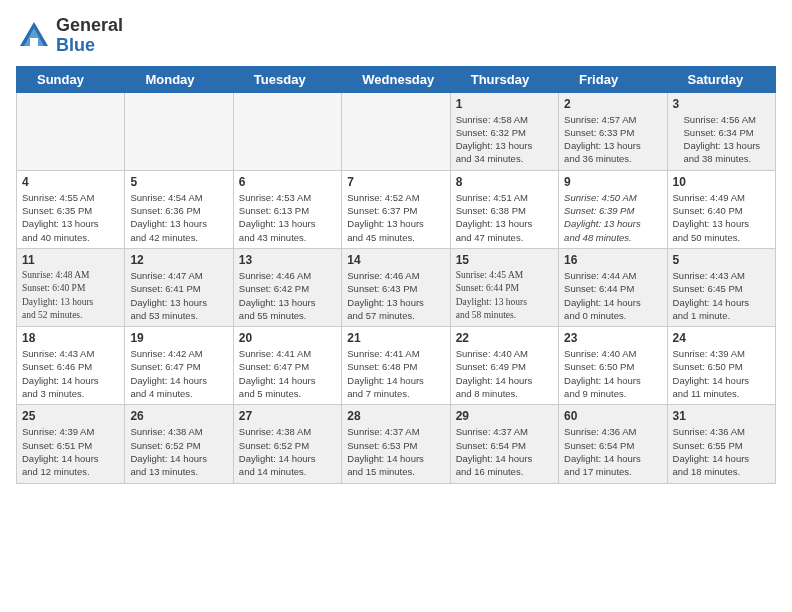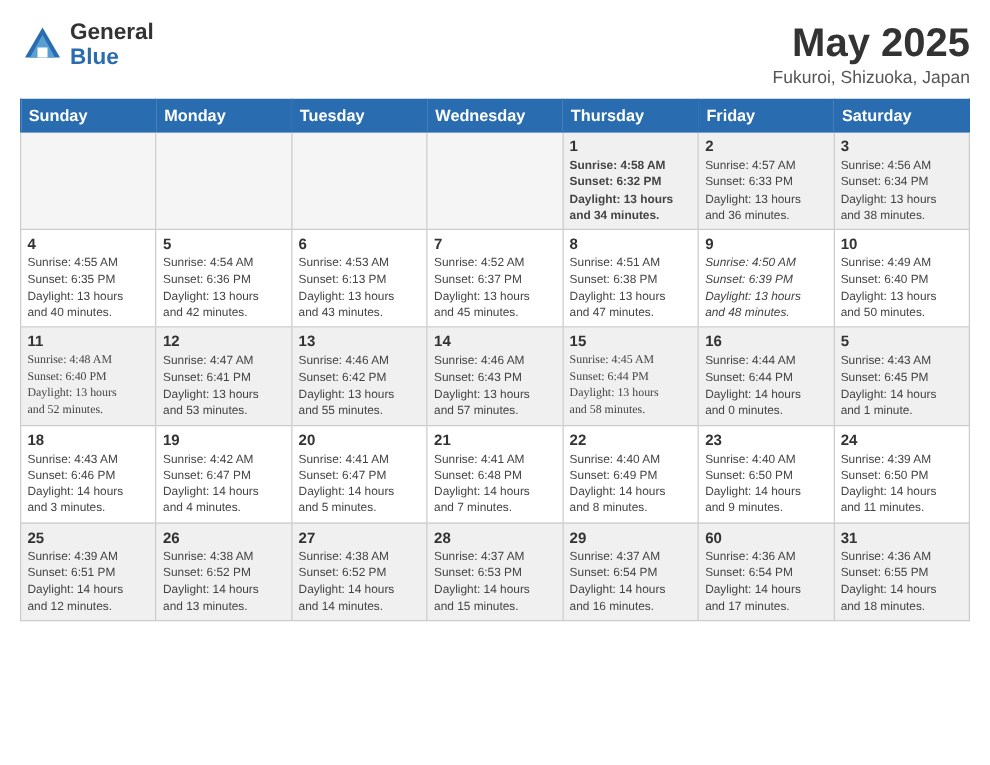--- a/index.html
+++ b/index.html
@@ -63,21 +63,21 @@
       flex: 1;
       border: 1px solid #ccc;
       border-collapse: collapse;
       width: 100%;
       table-layout: fixed;
     }
     .calendar th {
       background: #2a6cb0;
       color: #fff;
       text-align: left;
-      padding: 5px 6px;
+      padding: 5px 20px;
       font-size: 13px;
       border: 1px solid #2a6cb0;
     }
     .calendar td {
       border: 1px solid #ccc;
       vertical-align: top;
       padding: 4px 5px;
       font-size: 9.5px;
       color: #333;
       background: #fff;
@@ -109,24 +109,20 @@
       <svg class="logo-icon" viewBox="0 0 36 36">
         <polygon points="18,4 32,28 4,28" fill="#2a6cb0"></polygon>
         <polygon points="18,10 28,28 8,28" fill="#5a9fd4"></polygon>
         <rect x="14" y="20" width="8" height="8" fill="#fff"></rect>
       </svg>
       <div class="logo-text">
         <span class="logo-general">General</span>
         <span class="logo-blue">Blue</span>
       </div>
     </div>
-    <div class="title-block">
-      <div class="main-title">May 2025</div>
-      <div class="subtitle">Fukuroi, Shizuoka, Japan</div>
-    </div>
   </div>
 
   <table class="calendar">
     <thead>
       <tr>
       <th>Sunday</th>
           <th>Monday</th>
           <th>Tuesday</th>
           <th>Wednesday</th>
           <th>Thursday</th>
@@ -135,35 +131,35 @@
         </tr>
     </thead>
     <tbody id="calendar-body">
     <tr>
           <td class="empty"></td>
           <td class="empty"></td>
           <td class="empty"></td>
           <td class="empty"></td>
           <td class="alt-row">
             <span class="day-num">1</span>
-            <div class="day-info" style="white-space: pre-line; font-weight: bold;">Sunrise: 4:58 AM
+            <div class="day-info" style="white-space: pre-line;">Sunrise: 4:58 AM
 Sunset: 6:32 PM
 Daylight: 13 hours
 and 34 minutes.</div>
           </td>
           <td class="alt-row">
             <span class="day-num">2</span>
             <div class="day-info" style="white-space: pre-line;">Sunrise: 4:57 AM
 Sunset: 6:33 PM
 Daylight: 13 hours
 and 36 minutes.</div>
           </td>
           <td class="alt-row">
             <span class="day-num">3</span>
-            <div class="day-info" style="white-space: pre-line;">Sunrise: 4:56 AM
+            <div class="day-info" style="white-space: pre-line; margin-left: 11px;">Sunrise: 4:56 AM
 Sunset: 6:34 PM
 Daylight: 13 hours
 and 38 minutes.</div>
           </td>
         </tr>
         <tr>
           <td>
             <span class="day-num">4</span>
             <div class="day-info" style="white-space: pre-line;">Sunrise: 4:55 AM
 Sunset: 6:35 PM

